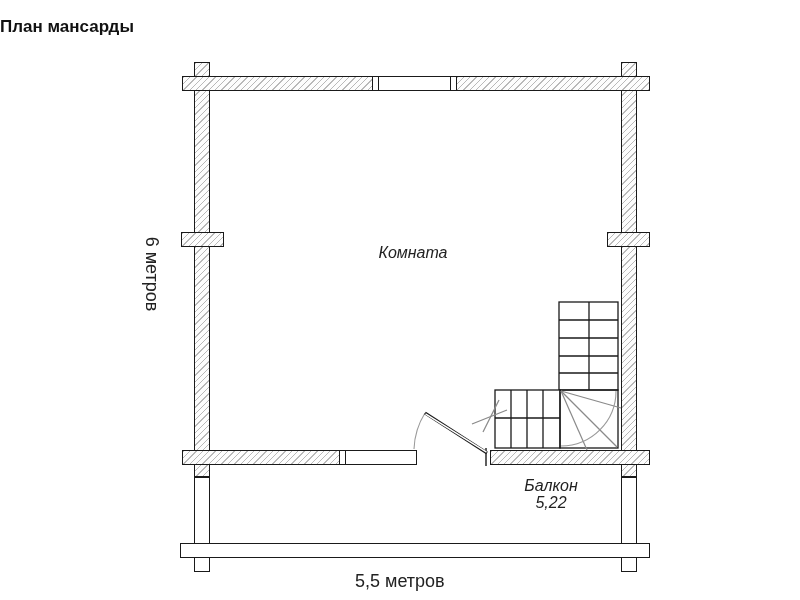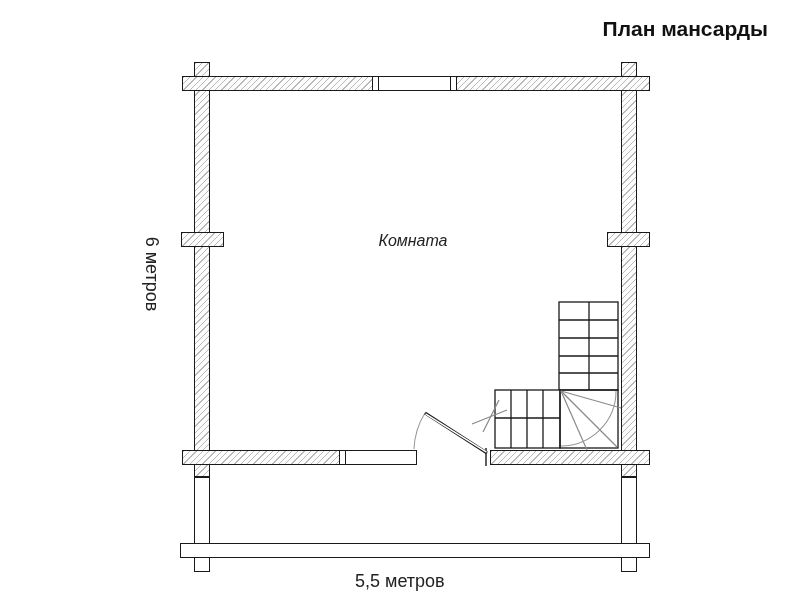--- a/index.html
+++ b/index.html
@@ -11,21 +11,21 @@
   
   .hatch{
     background-color:#fdfdfd;
     background-image:repeating-linear-gradient(135deg,rgba(130,130,130,.55) 0 1px,transparent 1px 4.5px);
     border:1.4px solid #1a1a1a;
   }
   
   .plain{background:#fff;border:1.4px solid #1a1a1a;}
   .inner-line{position:absolute;top:0;bottom:0;width:1.4px;background:#1a1a1a;}
   
-  .title{font-weight:bold;font-size:21px;text-align:right;color:#111;}
+  .title{font-weight:bold;font-size:17px;text-align:left;color:#111;}
   .roomlabel{font-style:italic;font-size:16px;line-height:17px;text-align:center;color:#222;}
   .dim{font-size:18px;color:#222;white-space:nowrap;}
   svg{position:absolute;left:0;top:0;}
 </style>
 </head>
 <body>
 
 <div id="canvas">
 
   <div class="abs hatch" style="left:194px;top:62px;width:16px;height:415px;"></div>
@@ -85,22 +85,26 @@
     <g fill="none">
       <line x1="486" y1="448" x2="486" y2="466" stroke="#1a1a1a" stroke-width="1.4"></line>
       <path d="M 425 413 A 73 73 0 0 0 414 449" stroke="#9a9a9a" stroke-width="1.1"></path>
       <line x1="425" y1="413" x2="487" y2="453" stroke="#1a1a1a" stroke-width="3.2"></line>
       <line x1="425.5" y1="413.8" x2="486.5" y2="452.2" stroke="#ffffff" stroke-width="1.4"></line>
     </g>
   </svg>
 
   <div class="abs title" style="left:0;top:17px;width:768px;">План мансарды</div>
 
-  <div class="abs roomlabel" style="left:351px;top:232px;width:124px;text-align:center;">
+  <div class="abs roomlabel" style="left:351px;top:244px;width:124px;text-align:center;">
     <div>Комната</div>
   </div>
 
+  <div class="abs roomlabel" style="left:489px;top:477px;width:124px;">
+    <div>Балкон</div>
+    <div>5,22</div>
+  </div>
 
   <div class="abs dim" style="left:112px;top:264px;width:80px;height:20px;text-align:center;transform:rotate(90deg);">6 метров</div>
 
   <div class="abs dim" style="left:355px;top:571px;">5,5 метров</div>
 
 </div>
 
 </body></html>

